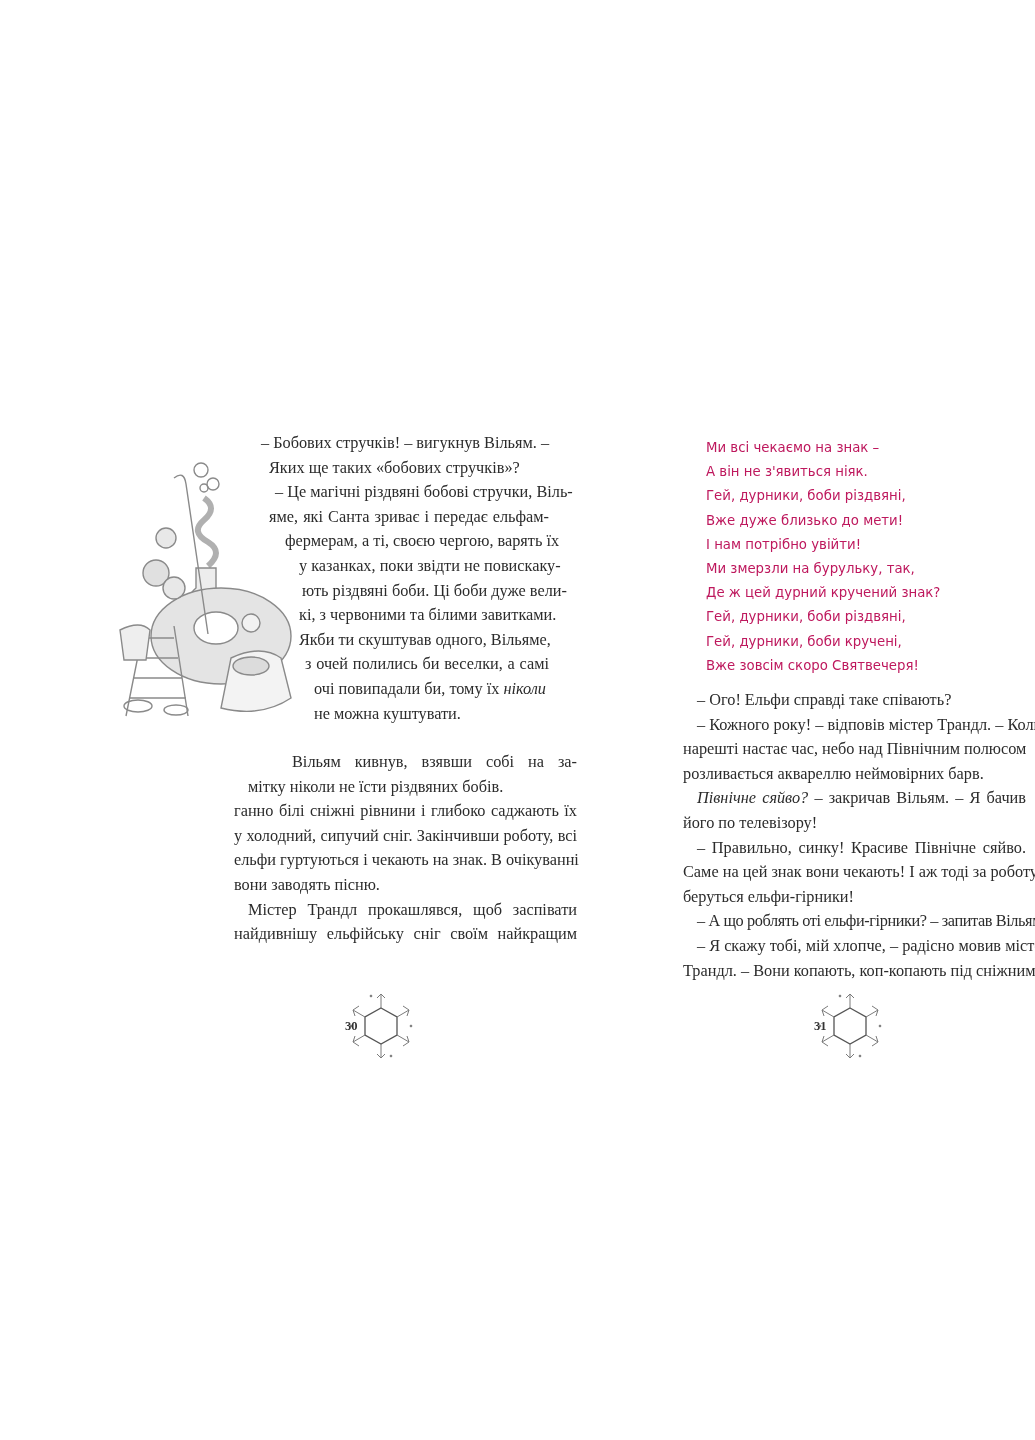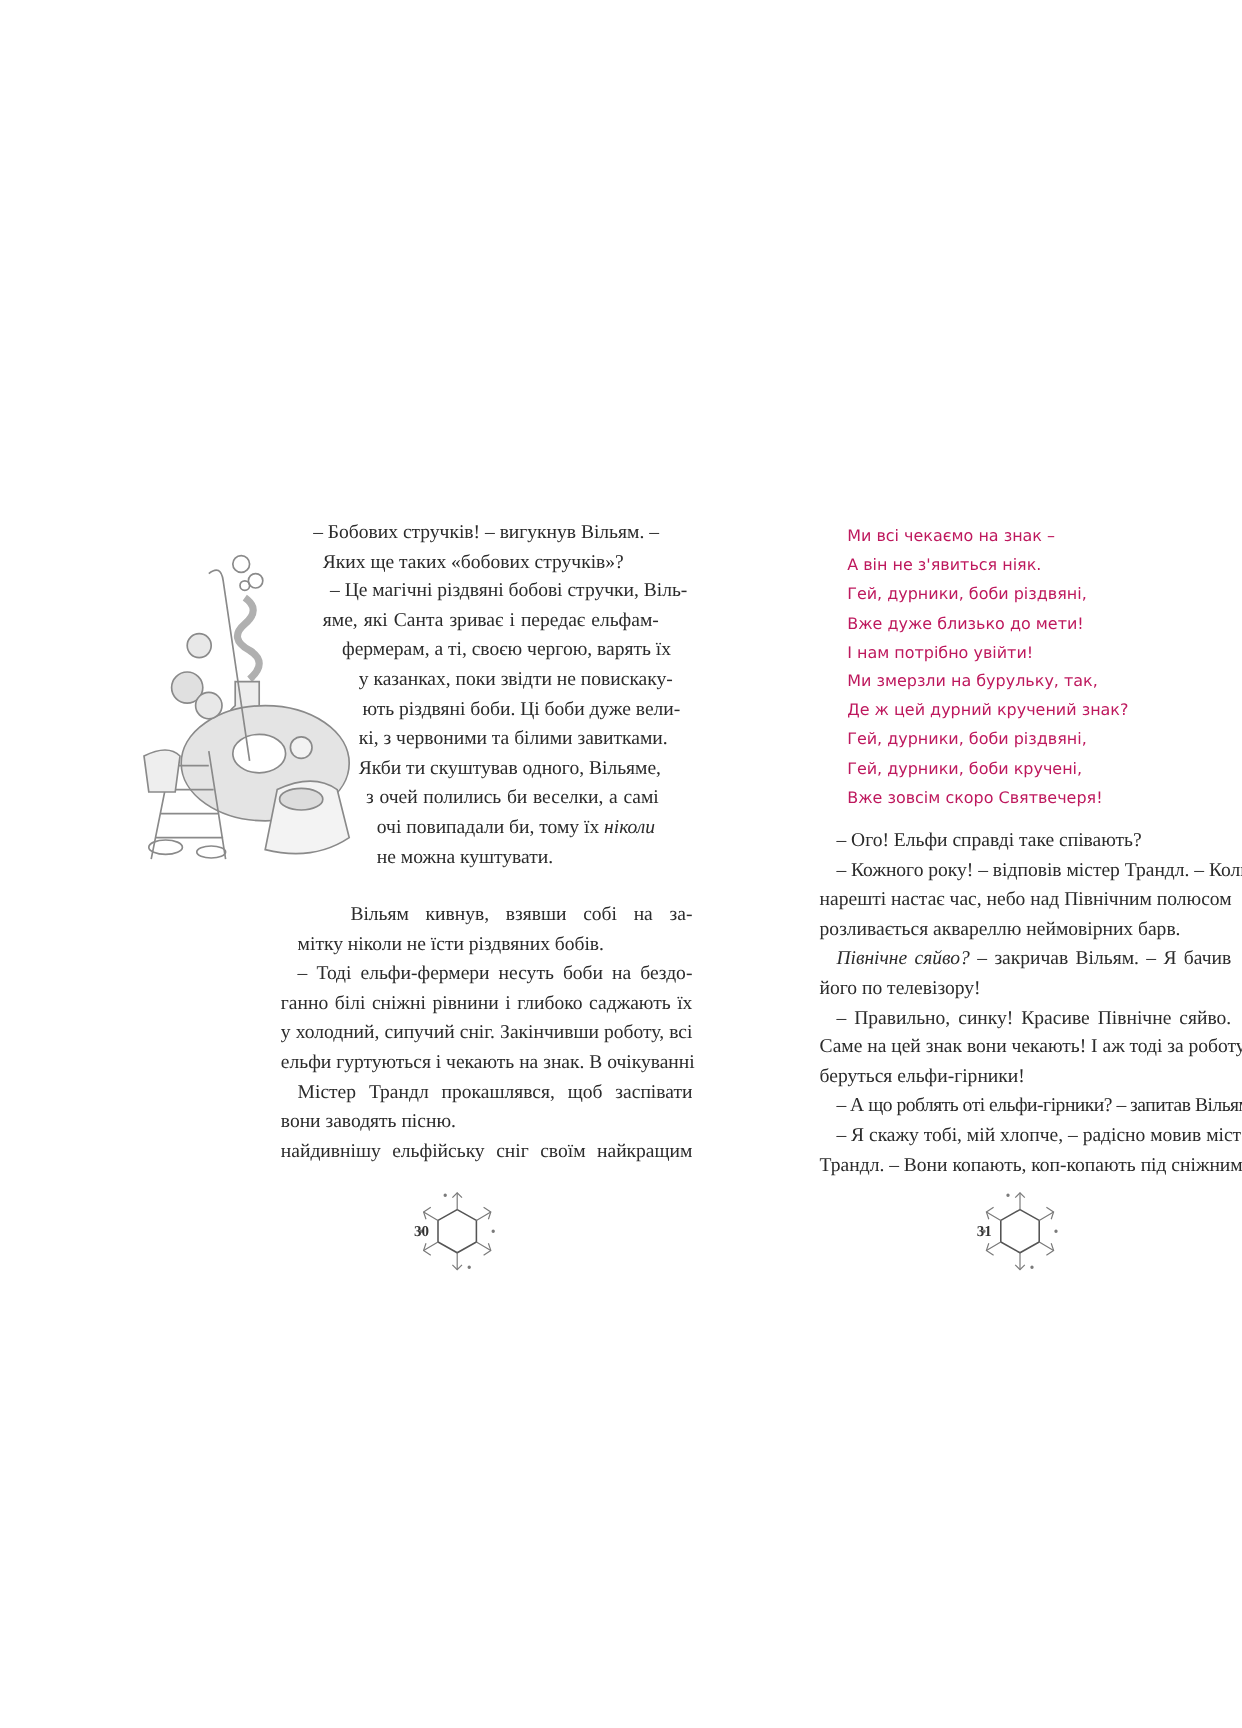--- a/index.html
+++ b/index.html
@@ -63,26 +63,25 @@
     <span class="ln" style="margin-left:58px">кі, з червоними та білими завитками.</span>
     <span class="ln" style="margin-left:58px">Якби ти скуштував одного, Вільяме,</span>
     <span class="ln" style="margin-left:64px">з очей полились би веселки, а самі</span>
     <span class="ln" style="margin-left:73px; text-align-last:left"><span>очі повипадали би, тому їх </span><em>ніколи</em></span>
     <span class="ln last" style="margin-left:73px">не можна куштувати.</span>
   </div>
 
   <div class="prose" style="left:195px; top:750px; width:343px;margin-left:28px;">
     <span class="ln" style="margin-left:58px">Вільям кивнув, взявши собі на за-</span>
     <span class="ln last" style="margin-left:14px">мітку ніколи не їсти різдвяних бобів.</span>
-    <span class="ln" style="margin-left:14px">– Тоді ельфи-фермери несуть боби на бездо-</span>
     <span class="ln">ганно білі сніжні рівнини і глибоко саджають їх</span>
     <span class="ln">у холодний, сипучий сніг. Закінчивши роботу, всі</span>
     <span class="ln">ельфи гуртуються і чекають на знак. В очікуванні</span>
+    <span class="ln last">вони заводять пісню.</span>
     <span class="ln" style="margin-left:14px">Містер Трандл прокашлявся, щоб заспівати</span>
-    <span class="ln last">вони заводять пісню.</span>
     <span class="ln">найдивнішу ельфійську сніг своїм найкращим</span>
   </div>
 
   <div class="folio" style="left:334px; top:990px;">
     <svg width="72" height="72" viewBox="0 0 72 72" fill="none" stroke="#7a7a7a" stroke-width="1">
       <polygon points="36,18 52,27 52,45 36,54 20,45 20,27" stroke="#555" stroke-width="1.3"></polygon>
       <path d="M36 18 L36 4 M36 54 L36 68 M52 27 L64 20 M20 27 L8 20 M52 45 L64 52 M20 45 L8 52"></path>
       <path d="M32 8 l4 -4 l4 4 M32 64 l4 4 l4 -4 M58 16 l6 4 l-2 6 M14 16 l-6 4 l2 6 M58 56 l6 -4 l-2 -6 M14 56 l-6 -4 l2 -6"></path>
       <circle cx="26" cy="6" r="0.9" fill="#777"></circle>
         <circle cx="46" cy="66" r="0.9" fill="#777"></circle>

